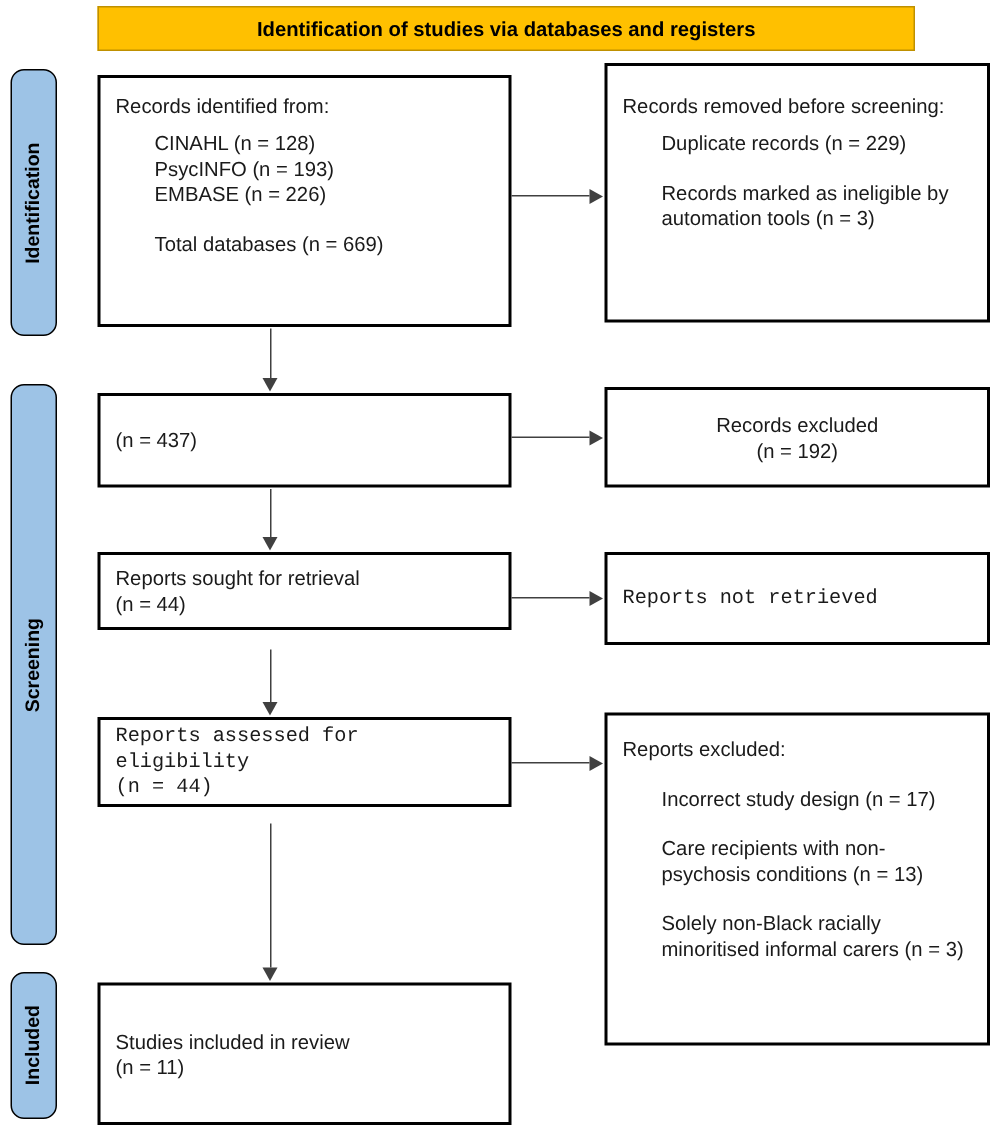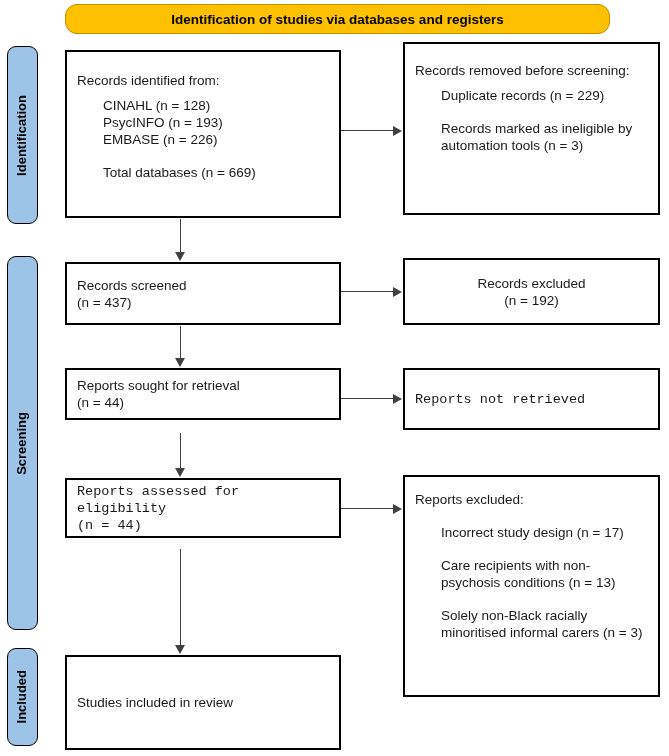--- a/index.html
+++ b/index.html
@@ -10,21 +10,21 @@
     --arrow:#404040;
   }
   html,body{margin:0;padding:0;background:#ffffff;}
   body{font-family:"Liberation Sans", sans-serif;color:#1a1a1a;}
   .canvas{
     position:relative;width:669px;height:756px;background:#ffffff;overflow:hidden;
     font-size:13.5px;line-height:1.26;
   }
   .header-band{
     position:absolute;left:65px;top:4px;width:543px;height:28px;
-    background:var(--header-bg);border:1px solid var(--header-border);border-radius:12px;
+    background:var(--header-bg);border:1px solid var(--header-border);border-radius:0;
     display:flex;align-items:center;justify-content:center;
     font-weight:bold;color:#000;
   }
   .stage{
     position:absolute;left:7px;width:31px;
     background:var(--stage-bg);border:1.5px solid #000;border-radius:9px;
     display:flex;align-items:center;justify-content:center;
     box-sizing:border-box;
   }
   .stage span{
@@ -36,21 +36,21 @@
   .stage-included{top:648px;height:98px;}
   .fbox{
     position:absolute;background:#fff;border:2px solid var(--box-border);
     box-sizing:border-box;padding:8px 10px;
   }
   .fbox.center-v{display:flex;flex-direction:column;justify-content:center;}
   .indent{margin-left:26px;}
   .gap-sm{height:8px;}
   .gap-md{height:16px;}
   
-  .box-identified{left:65px;top:50px;width:276px;height:168px;padding-top:20px;}
+  .box-identified{left:65px;top:50px;width:276px;height:168px;padding-top:10px;}
   .box-screened{left:65px;top:262px;width:276px;height:63px;}
   .box-sought{left:65px;top:368px;width:276px;height:52px;}
   .box-assessed{left:65px;top:478px;width:276px;height:60px;font-family:Liberation Mono, monospace;}
   .box-included{left:65px;top:655px;width:276px;height:95px;}
   
   .box-removed{left:403px;top:42px;width:257px;height:173px;padding-top:18px;}
   .box-excluded{left:403px;top:258px;width:257px;height:67px;align-items:center;}
   .box-notretrieved{left:403px;top:368px;width:257px;height:62px;font-family:Liberation Mono, monospace;}
   .box-reportsexcluded{left:403px;top:475px;width:257px;height:222px;padding-top:14px;}
   
@@ -104,21 +104,20 @@
 
   <div class="fbox box-removed">
     <div>Records removed before screening:</div>
     <div class="gap-sm"></div>
     <div class="indent">Duplicate records (n = 229)</div>
     <div class="gap-md"></div>
     <div class="indent">Records marked as ineligible by automation tools (n = 3)</div>
   </div>
 
   <div class="fbox center-v box-screened">
-    <div>Records screened</div>
     <div>(n = 437)</div>
   </div>
   <div class="fbox center-v box-excluded">
     <div>Records excluded</div>
     <div>(n = 192)</div>
   </div>
 
   <div class="fbox center-v box-sought">
     <div>Reports sought for retrieval</div>
     <div>(n = 44)</div>
@@ -136,20 +135,21 @@
     <div class="gap-md"></div>
     <div class="indent">Incorrect study design (n = 17)</div>
     <div class="gap-md"></div>
     <div class="indent">Care recipients with non-psychosis conditions (n = 13)</div>
     <div class="gap-md"></div>
     <div class="indent">Solely non-Black racially minoritised informal carers (n = 3)</div>
   </div>
 
   <div class="fbox center-v box-included">
     <div>Studies included in review</div>
+    <div>(n = 11)</div>
   </div>
 
   <div class="arrow-h ah1"></div>
   <div class="arrow-h ah2"></div>
   <div class="arrow-h ah3"></div>
   <div class="arrow-h ah4"></div>
   <div class="arrow-v av1"></div>
   <div class="arrow-v av2"></div>
   <div class="arrow-v av3"></div>
   <div class="arrow-v av4"></div>

